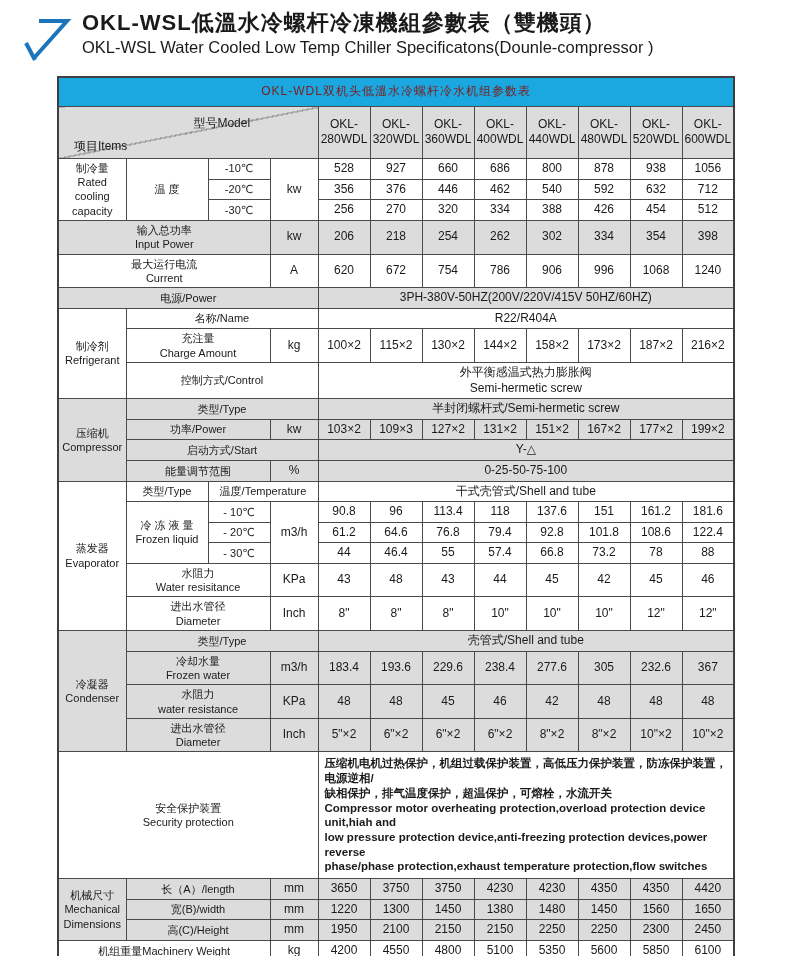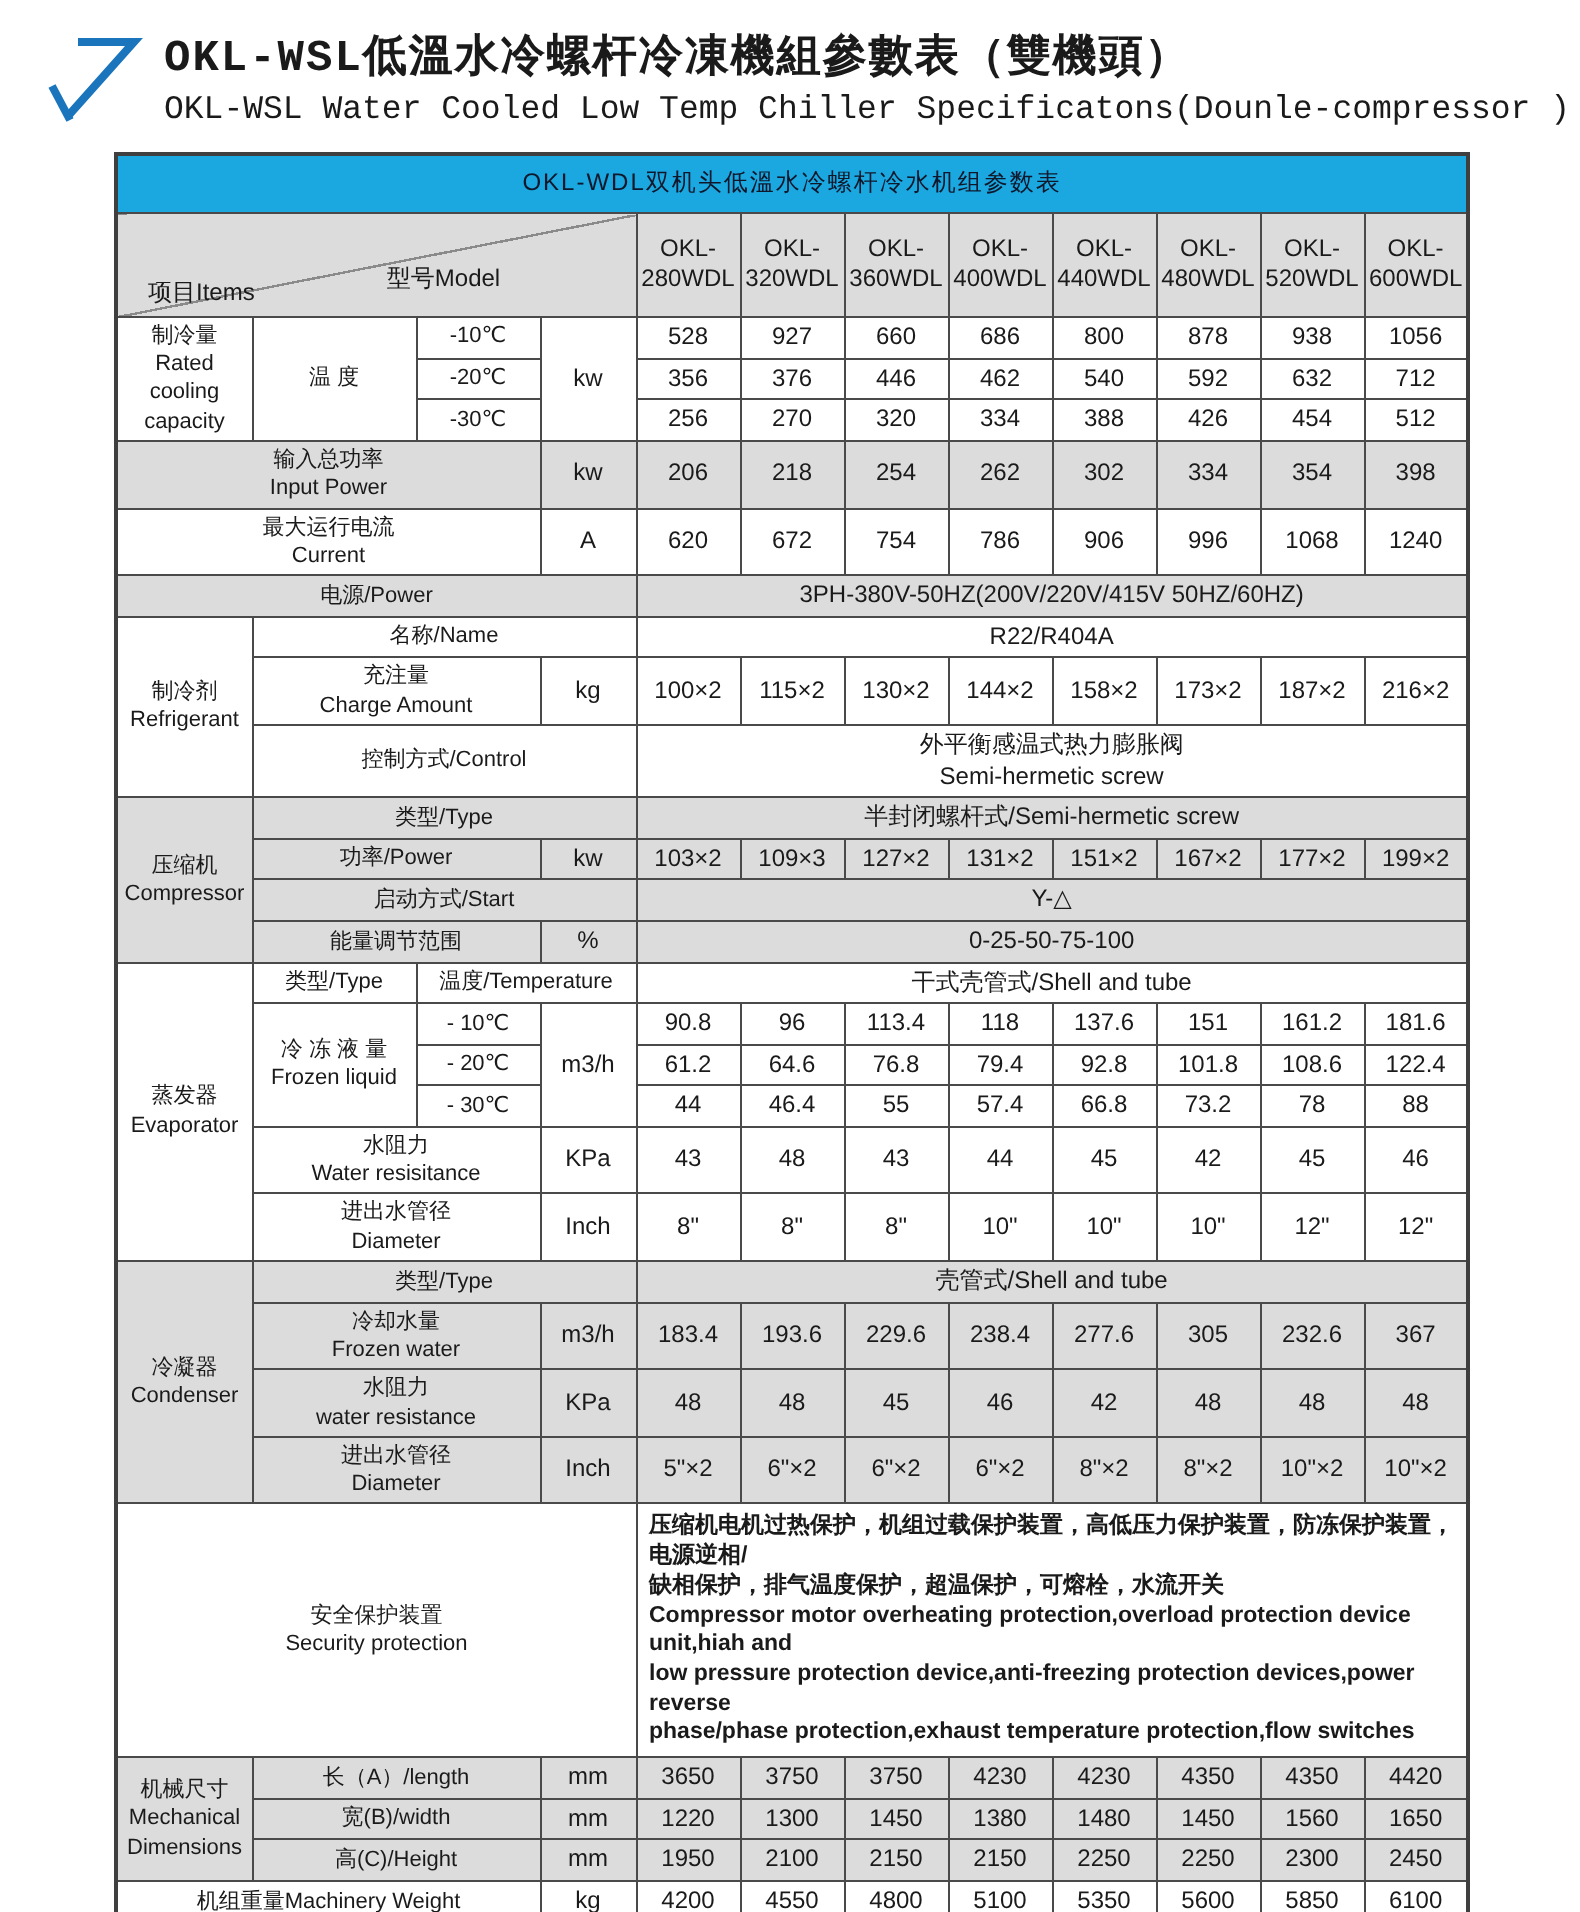--- a/index.html
+++ b/index.html
@@ -1,56 +1,56 @@
 <!DOCTYPE html>
 <html><head>
 <meta charset="utf-8">
 <style>
   html,body{margin:0;padding:0;background:#fff;}
   body{
     width:790px;height:956px;overflow:hidden;
     font-family:"Liberation Sans","DejaVu Sans",sans-serif;
     color:#1a1a1a;position:relative;
   }
-  .page-header{display:flex;align-items:flex-end;padding:10px 0 0 22px;font-family:Liberation Mono, monospace;}
+  .page-header{display:flex;align-items:flex-start;padding:10px 0 0 22px;}
   .logo{width:56px;height:52px;flex:0 0 auto;margin-top:2px;}
   .titles{margin-left:4px;}
   .title-zh{font-size:22px;font-weight:bold;letter-spacing:1px;line-height:1.2;}
   .title-en{font-size:16.5px;font-weight:500;margin-top:2px;}
   .spec-table{
     border-collapse:collapse;table-layout:fixed;
     width:676px;margin:12px 0 0 57px;
     border:2px solid #3f3f3f;
   }
   .spec-table th,.spec-table td{
     border:1px solid #4a4a4a;
     font-size:12px;font-weight:normal;
     text-align:center;vertical-align:middle;
     padding:2px 1px;line-height:1.3;
     white-space:pre-line;overflow:hidden;
   }
   tr.g td{background:#dcdcdc;}
   tr.w td{background:#ffffff;}
   .title-bar{
-    background:#1ba7e0;color:#0f172a;
+    background:#1ba7e0;color:#7f1d1d;
     font-size:16px;font-weight:bold;letter-spacing:1px;
     height:24px;padding:2px 0;
   }
   .head-row th{background:#dcdcdc;height:40px;}
   .corner{
     position:relative;
     background:
       linear-gradient(to bottom right,
         transparent calc(50% - 0.6px),
         #8a8a8a calc(50% - 0.6px),
         #8a8a8a calc(50% + 0.6px),
         transparent calc(50% + 0.6px)) #dcdcdc !important;
   }
   .corner .items-lbl{position:absolute;left:15px;bottom:3px;font-size:12px;}
-  .corner .model-lbl{position:absolute;left:52%;top:25px;font-size:12px;}
+  .corner .model-lbl{position:absolute;left:52%;top:9px;font-size:12px;}
   td.sec,td.lbl{font-size:11px;}
   td.unit{font-size:12px;}
   td.txt{
     text-align:left;font-size:11.5px;line-height:1.28;
     padding:4px 6px;
     font-weight:bold;
   }
 </style>
 </head>
 <body>

